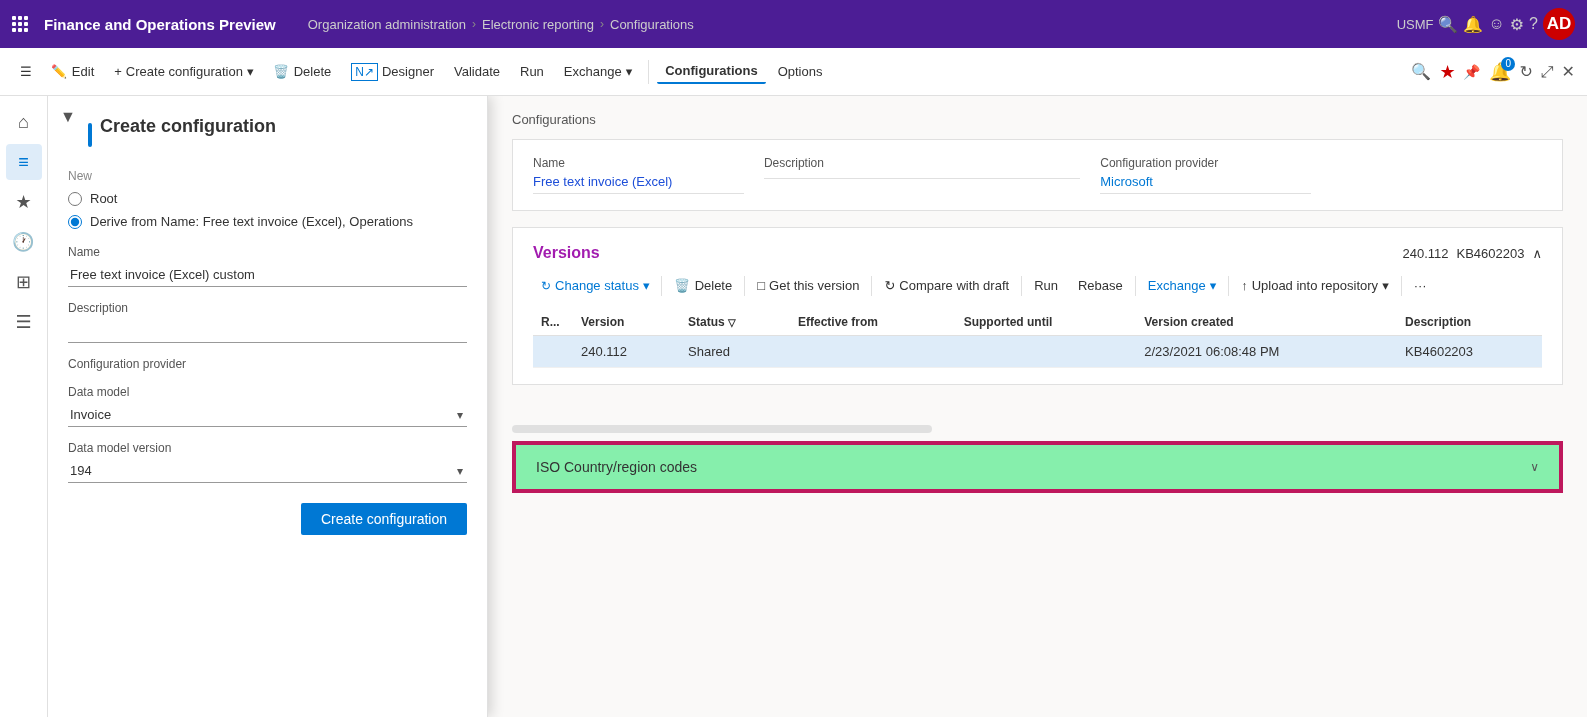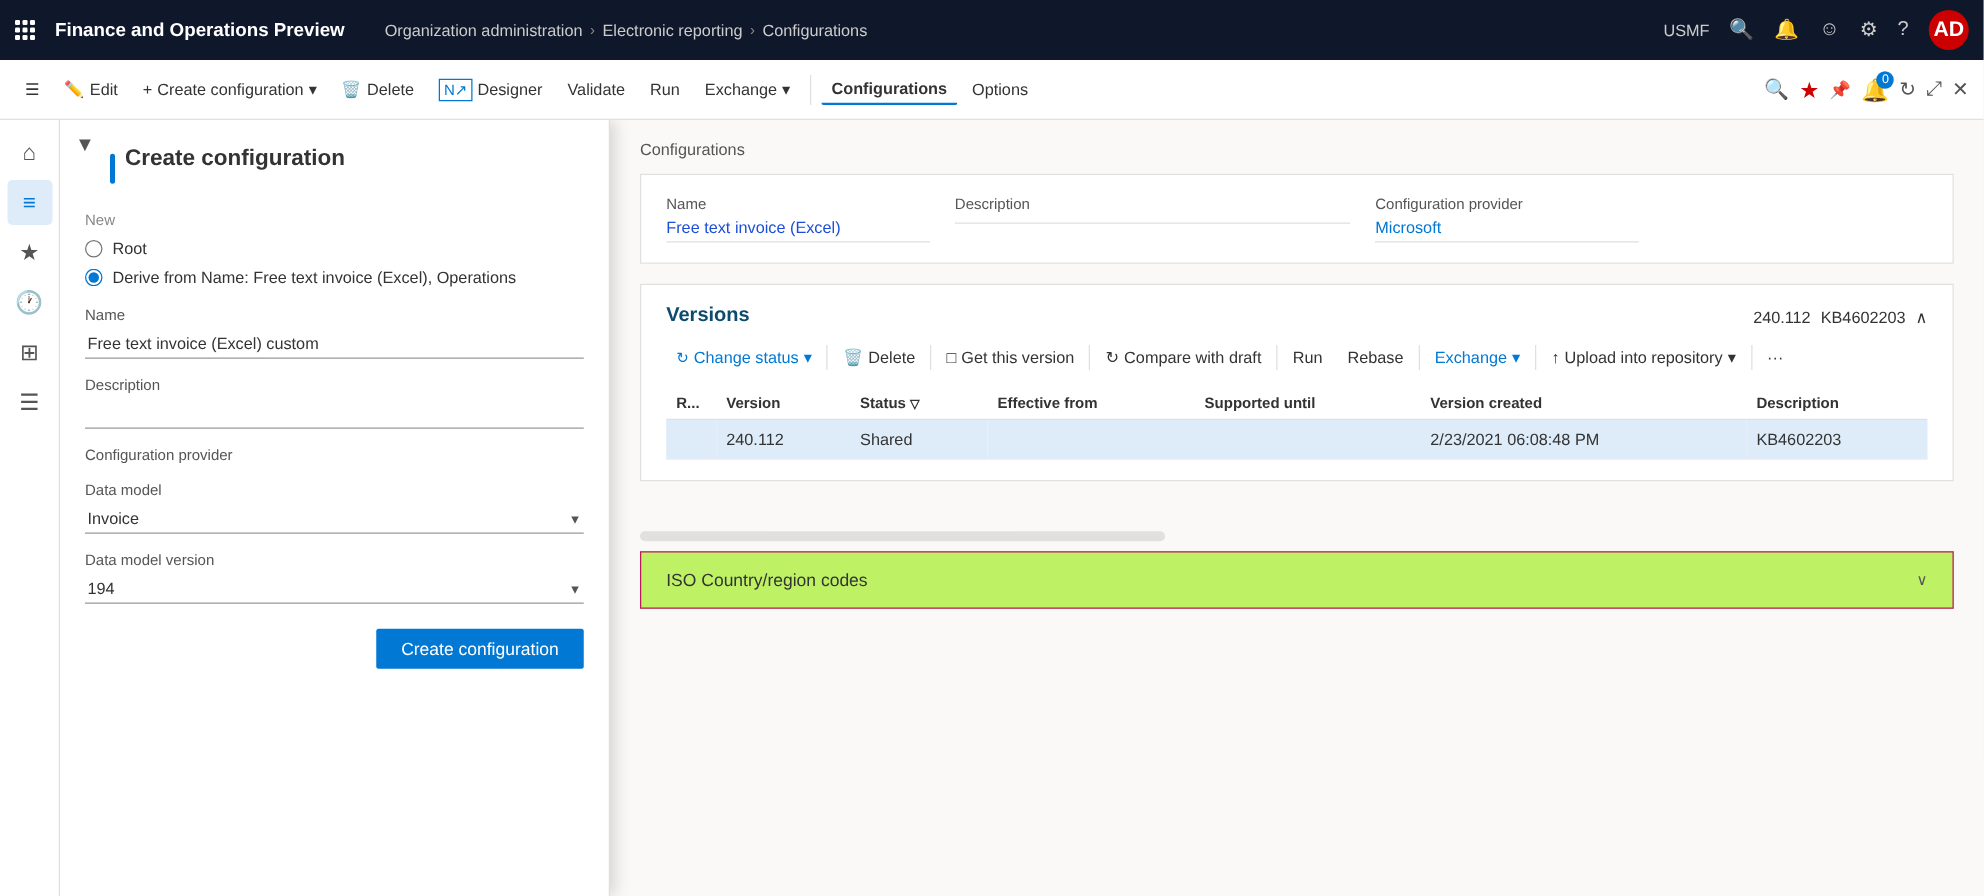--- a/index.html
+++ b/index.html
@@ -1,26 +1,26 @@
 <!DOCTYPE html>
 <html><head>
   <meta charset="utf-8">
   <style>
     * { box-sizing: border-box; margin: 0; padding: 0; font-family: 'Segoe UI', Arial, sans-serif; }
     body { width: 1587px; height: 717px; overflow: hidden; background: #f3f2f1; }
 
     
     .top-bar {
-      display: flex; align-items: center; background: #0f172a; height: 48px;
+      display: flex; align-items: center; background: #4c1d95; height: 48px;
       padding: 16px 12px; gap: 8px; color: white;
     }
     .top-bar-title { font-size: 15px; font-weight: 600; color: white; margin-left: 8px; white-space: nowrap; }
     .breadcrumb { display: flex; align-items: center; gap: 6px; font-size: 13px; color: #ccc; margin-left: 24px; }
     .breadcrumb-sep { color: #888; font-size: 12px; }
-    .top-bar-right { margin-left: auto; display: flex; align-items: center; gap: 16px; color: #ccc; font-size: 13px; }
+    .top-bar-right { margin-left: auto; display: flex; align-items: center; gap: 5px; color: #ccc; font-size: 13px; }
     .top-bar-icon { font-size: 16px; cursor: pointer; color: #ccc; }
     .avatar { width: 32px; height: 32px; border-radius: 50%; background: #c00; color: white; display: flex; align-items: center; justify-content: center; font-size: 17px; font-weight: 600; }
     .grid-icon { display: grid; grid-template-columns: 1fr 1fr 1fr; gap: 2px; width: 16px; height: 16px; }
     .grid-dot { background: white; border-radius: 1px; }
 
     
     .command-bar {
       display: flex; align-items: center; background: white; height: 48px;
       padding: 0 12px; gap: 4px; border-bottom: 1px solid #e0e0e0;
     }
@@ -83,40 +83,40 @@
     
     .config-header { background: white; border: 1px solid #e0e0e0; padding: 16px 20px; margin-bottom: 16px; }
     .config-header-cols { display: grid; grid-template-columns: 1fr 1.5fr 1fr 1fr; gap: 20px; }
     .col-label { font-size: 12px; color: #555; margin-bottom: 4px; }
     .col-value { font-size: 13px; color: #1d4ed8; border-bottom: 1px solid #e0e0e0; padding-bottom: 4px; }
     .col-value.link { color: #0078d4; cursor: pointer; }
 
     
     .versions-section { background: white; border: 1px solid #e0e0e0; padding: 16px 20px; margin-bottom: 16px; }
     .versions-header { display: flex; align-items: center; justify-content: space-between; margin-bottom: 12px; }
-    .versions-title { font-size: 16px; font-weight: 600; color: #0c4a6e; }
+    .versions-title { font-size: 16px; font-weight: 600; color: #a21caf; }
     .versions-badge { display: flex; align-items: center; gap: 8px; font-size: 13px; color: #333; }
     .versions-toolbar { display: flex; align-items: center; gap: 4px; margin-bottom: 12px; flex-wrap: wrap; }
     .ver-btn {
       display: flex; align-items: center; gap: 4px; padding: 4px 8px;
       font-size: 13px; cursor: pointer; color: #333; background: none; border: none;
       border-radius: 2px; white-space: nowrap;
     }
     .ver-btn.blue { color: #0078d4; }
     .ver-separator { width: 1px; height: 20px; background: #e0e0e0; }
 
     
     .ver-table { width: 100%; border-collapse: collapse; font-size: 13px; }
     .ver-table th { text-align: left; font-weight: 600; color: #333; padding: 6px 8px; border-bottom: 1px solid #e0e0e0; font-size: 12px; }
     .ver-table td { padding: 8px 8px; border-bottom: 1px solid #f0f0f0; color: #333; }
     .ver-table tr.selected td { background: #deecf9; }
     .ver-table td:first-child { width: 40px; }
 
     
-    .iso-section { background: #bef264; border: 1px solid #be185d; padding: 14px 20px; }
+    .iso-section { background: #86efac; border: 4px solid #be185d; padding: 14px 20px; }
     .iso-header { display: flex; align-items: center; justify-content: space-between; cursor: pointer; }
     .iso-title { font-size: 14px; color: #333; }
 
     
     .right-panel::-webkit-scrollbar { width: 8px; }
     .right-panel::-webkit-scrollbar-track { background: #f0f0f0; }
     .right-panel::-webkit-scrollbar-thumb { background: #ccc; border-radius: 4px; }
 
     .collapse-arrow { font-size: 12px; color: #555; }
   </style>

